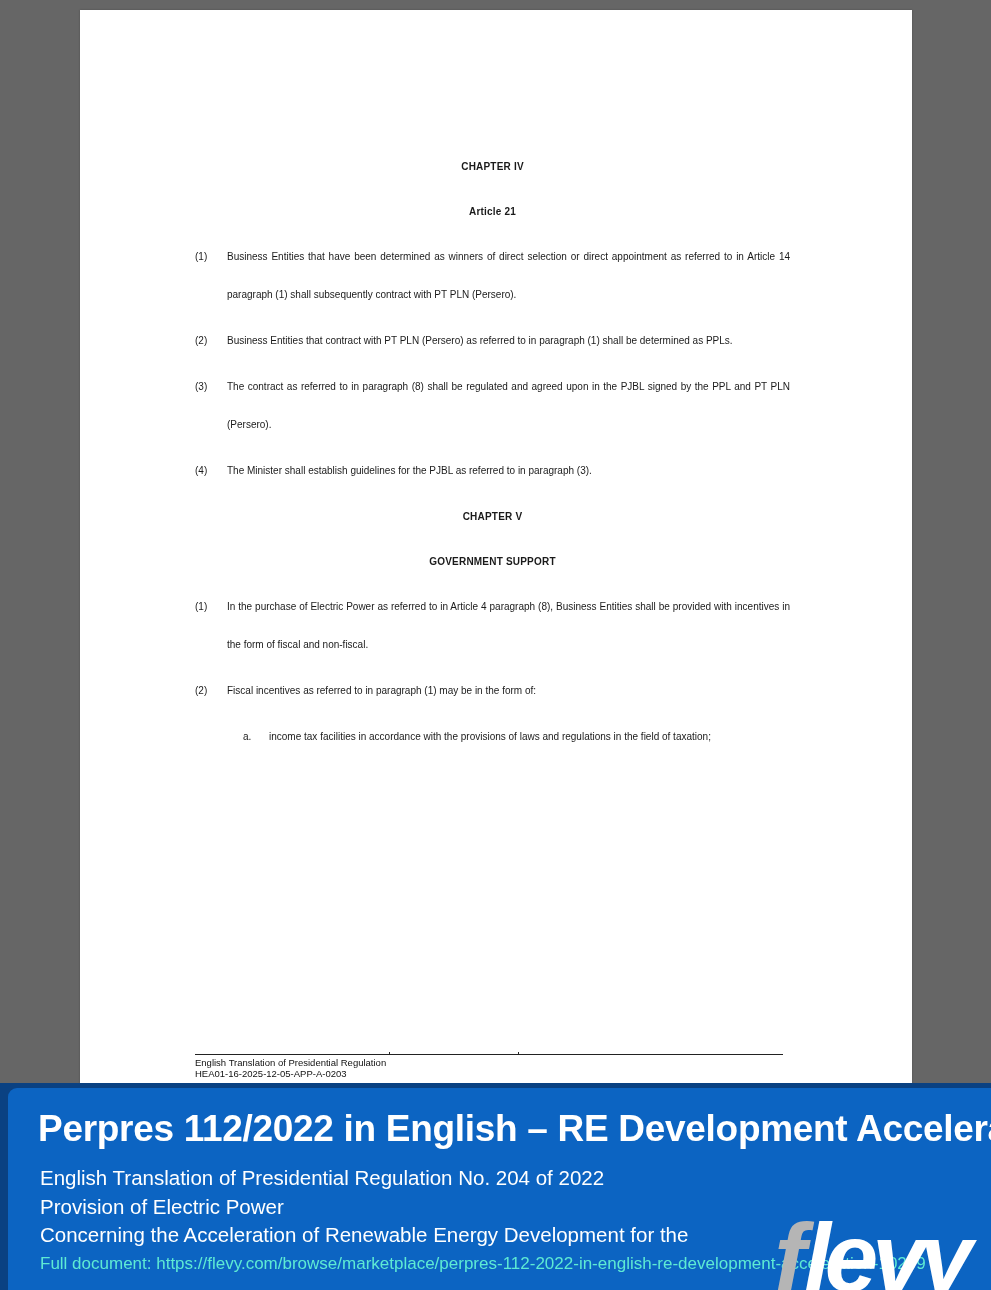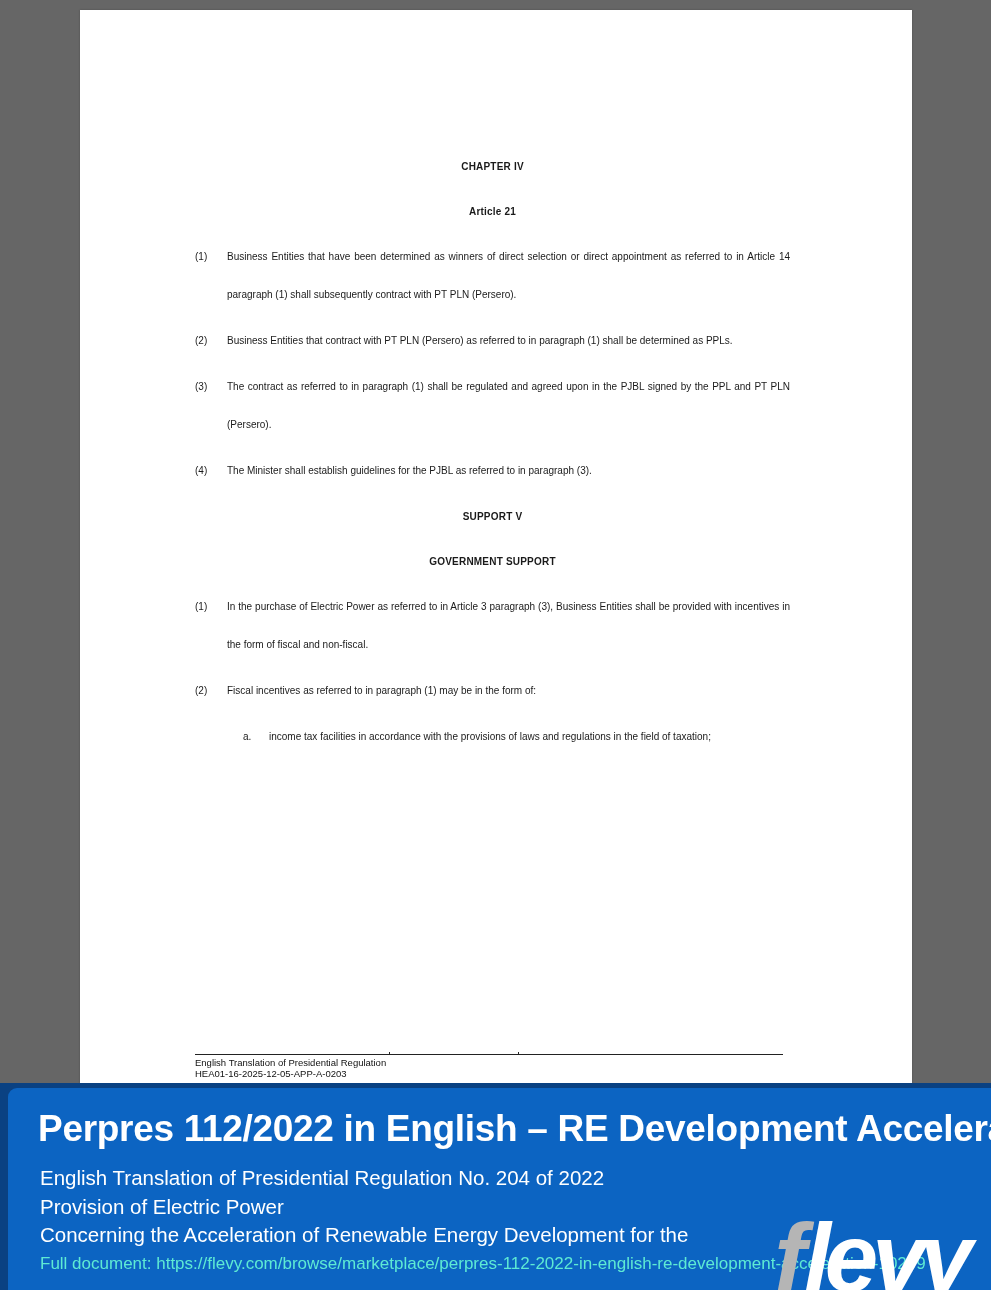--- a/index.html
+++ b/index.html
@@ -117,33 +117,33 @@
       <div class="item">
         <span class="num">(1)</span>
         <span class="txt">Business Entities that have been determined as winners of direct selection or direct appointment as referred to in Article 14 paragraph (1) shall subsequently contract with PT PLN (Persero).</span>
       </div>
       <div class="item">
         <span class="num">(2)</span>
         <span class="txt">Business Entities that contract with PT PLN (Persero) as referred to in paragraph (1) shall be determined as PPLs.</span>
       </div>
       <div class="item">
         <span class="num">(3)</span>
-        <span class="txt">The contract as referred to in paragraph (1) shall be regulated and agreed upon in the PJBL signed by the PPL and PT PLN (Persero).</span>
+        <span class="txt">The contract as referred to in paragraph (8) shall be regulated and agreed upon in the PJBL signed by the PPL and PT PLN (Persero).</span>
       </div>
       <div class="item">
         <span class="num">(4)</span>
         <span class="txt">The Minister shall establish guidelines for the PJBL as referred to in paragraph (3).</span>
       </div>
 
-      <div class="h">SUPPORT V</div>
+      <div class="h">CHAPTER V</div>
       <div class="h">GOVERNMENT SUPPORT</div>
 
       <div class="item">
         <span class="num">(1)</span>
-        <span class="txt">In the purchase of Electric Power as referred to in Article 3 paragraph (3), Business Entities shall be provided with incentives in the form of fiscal and non-fiscal.</span>
+        <span class="txt">In the purchase of Electric Power as referred to in Article 4 paragraph (8), Business Entities shall be provided with incentives in the form of fiscal and non-fiscal.</span>
       </div>
       <div class="item">
         <span class="num">(2)</span>
         <span class="txt">Fiscal incentives as referred to in paragraph (1) may be in the form of:</span>
       </div>
       <div class="item subitem">
         <span class="num">a.</span>
         <span class="txt">income tax facilities in accordance with the provisions of laws and regulations in the field of taxation;</span>
       </div>
 

